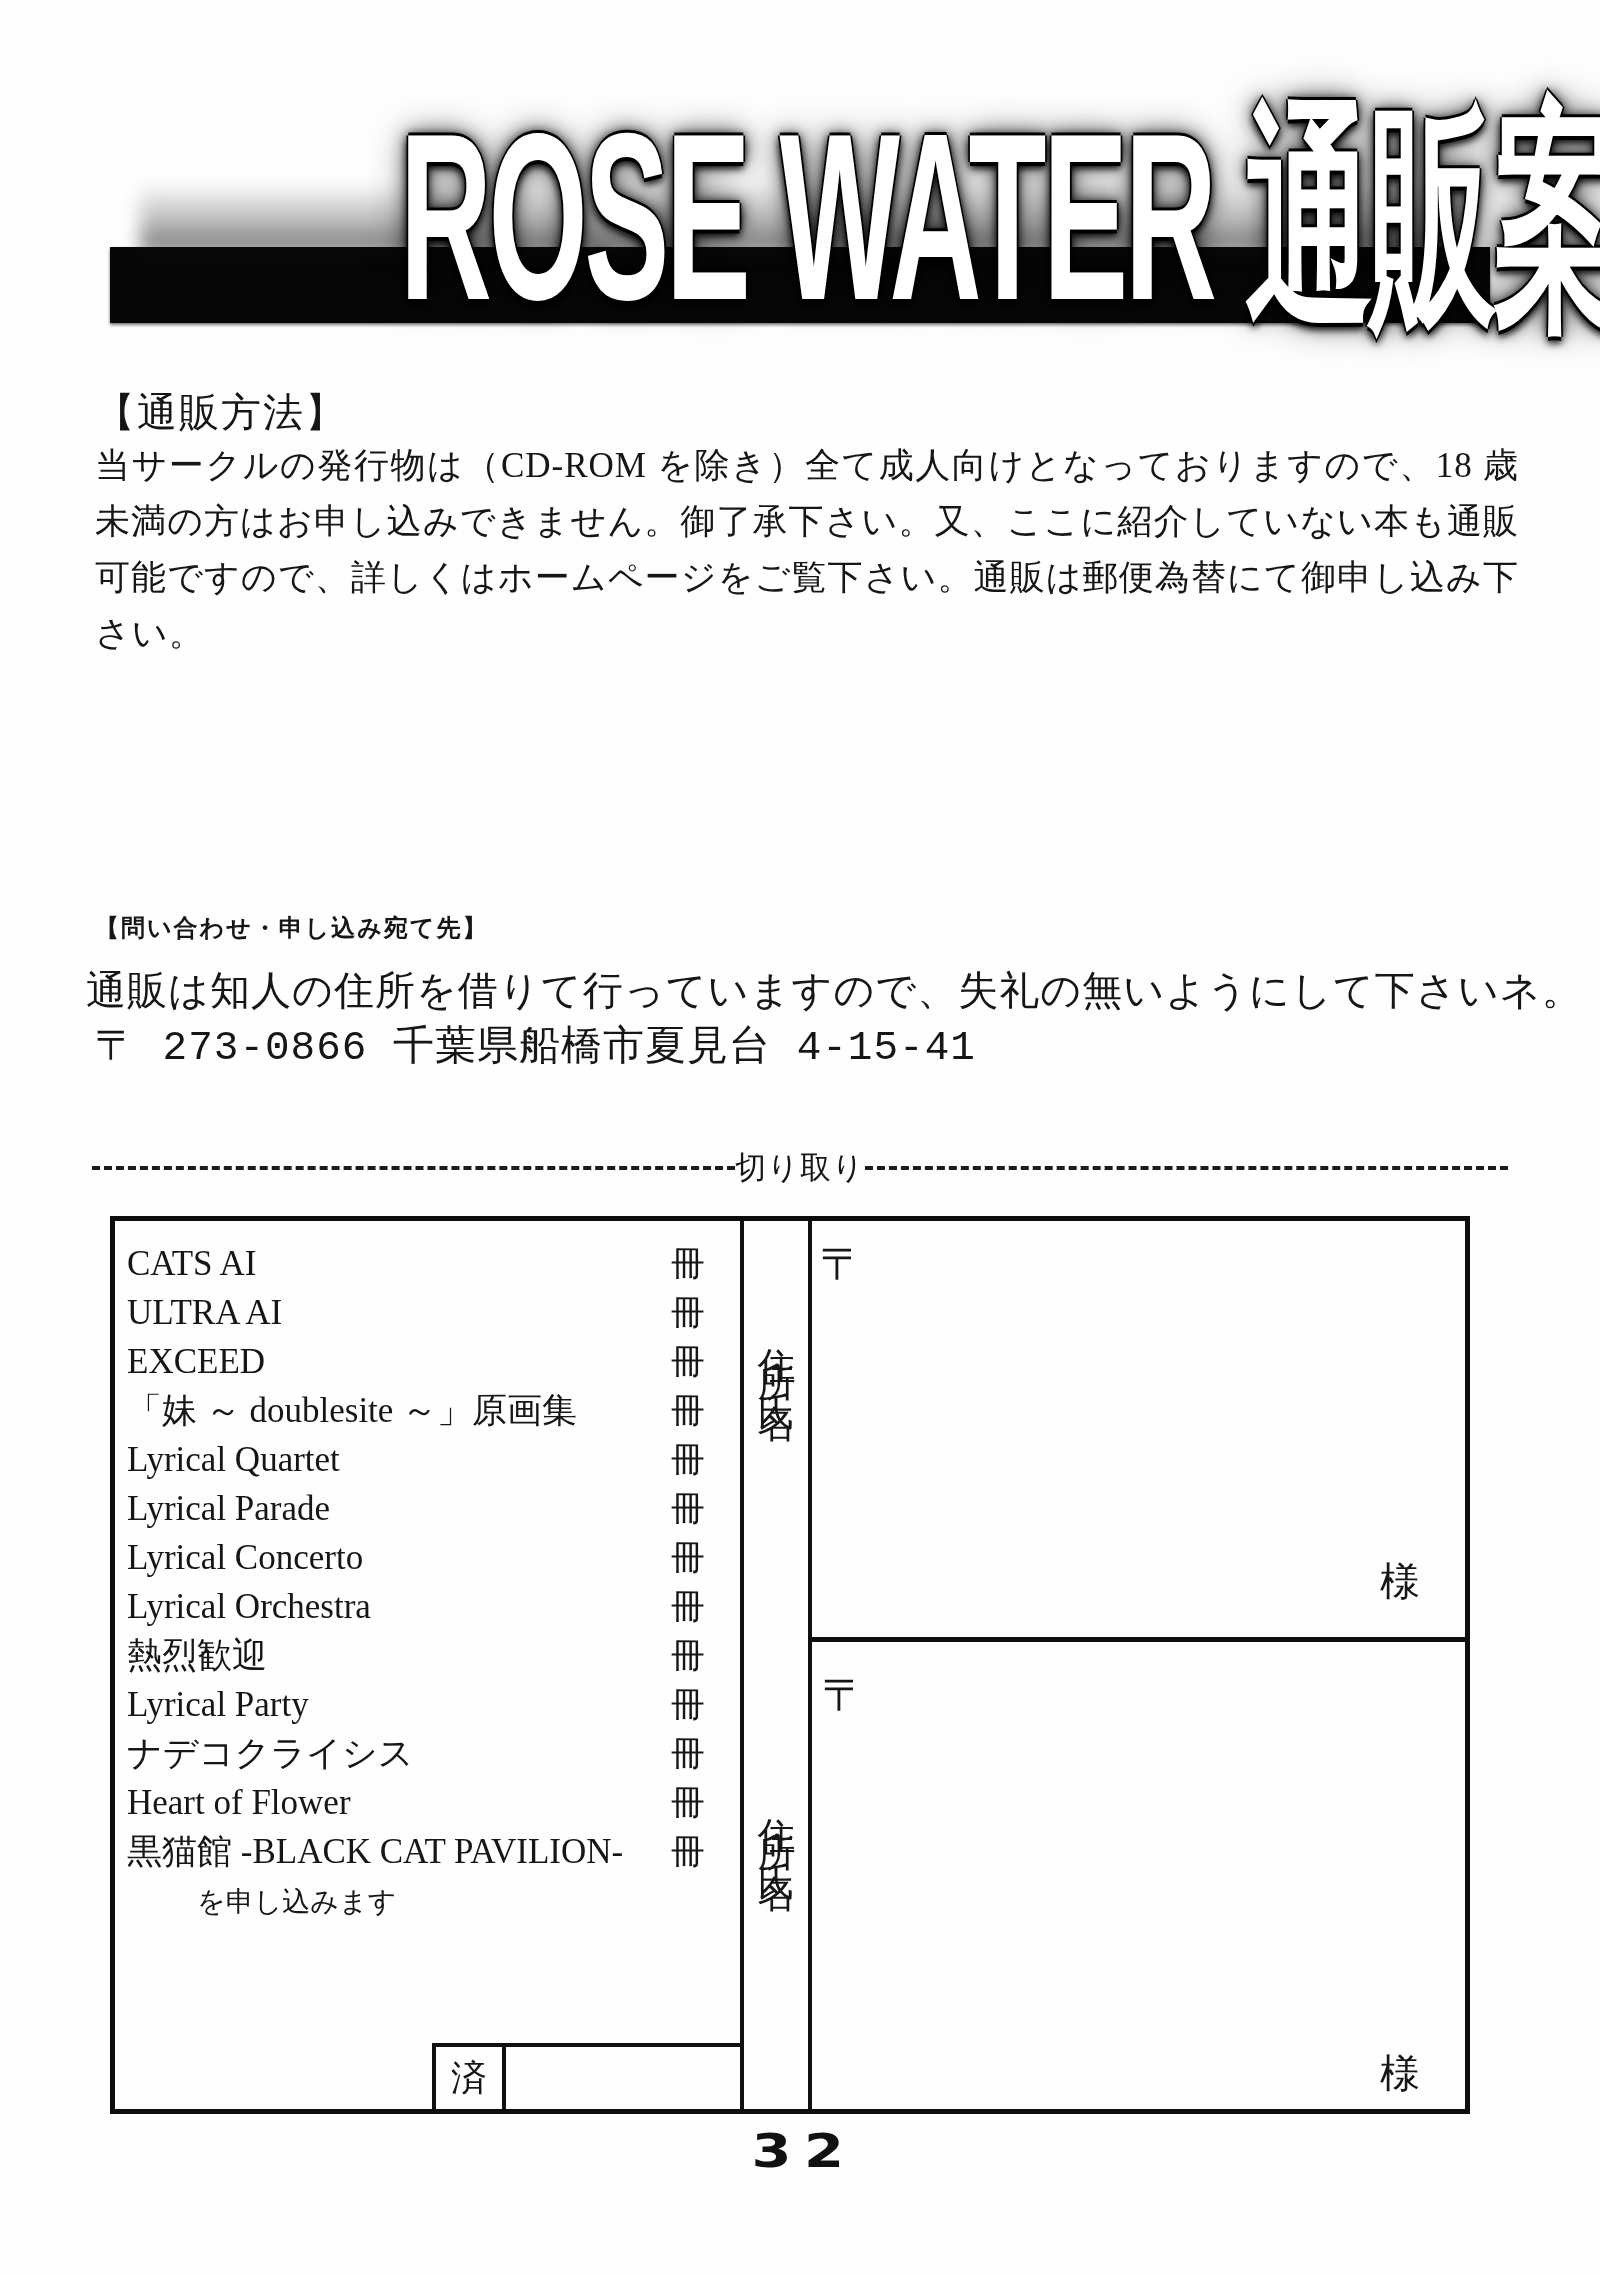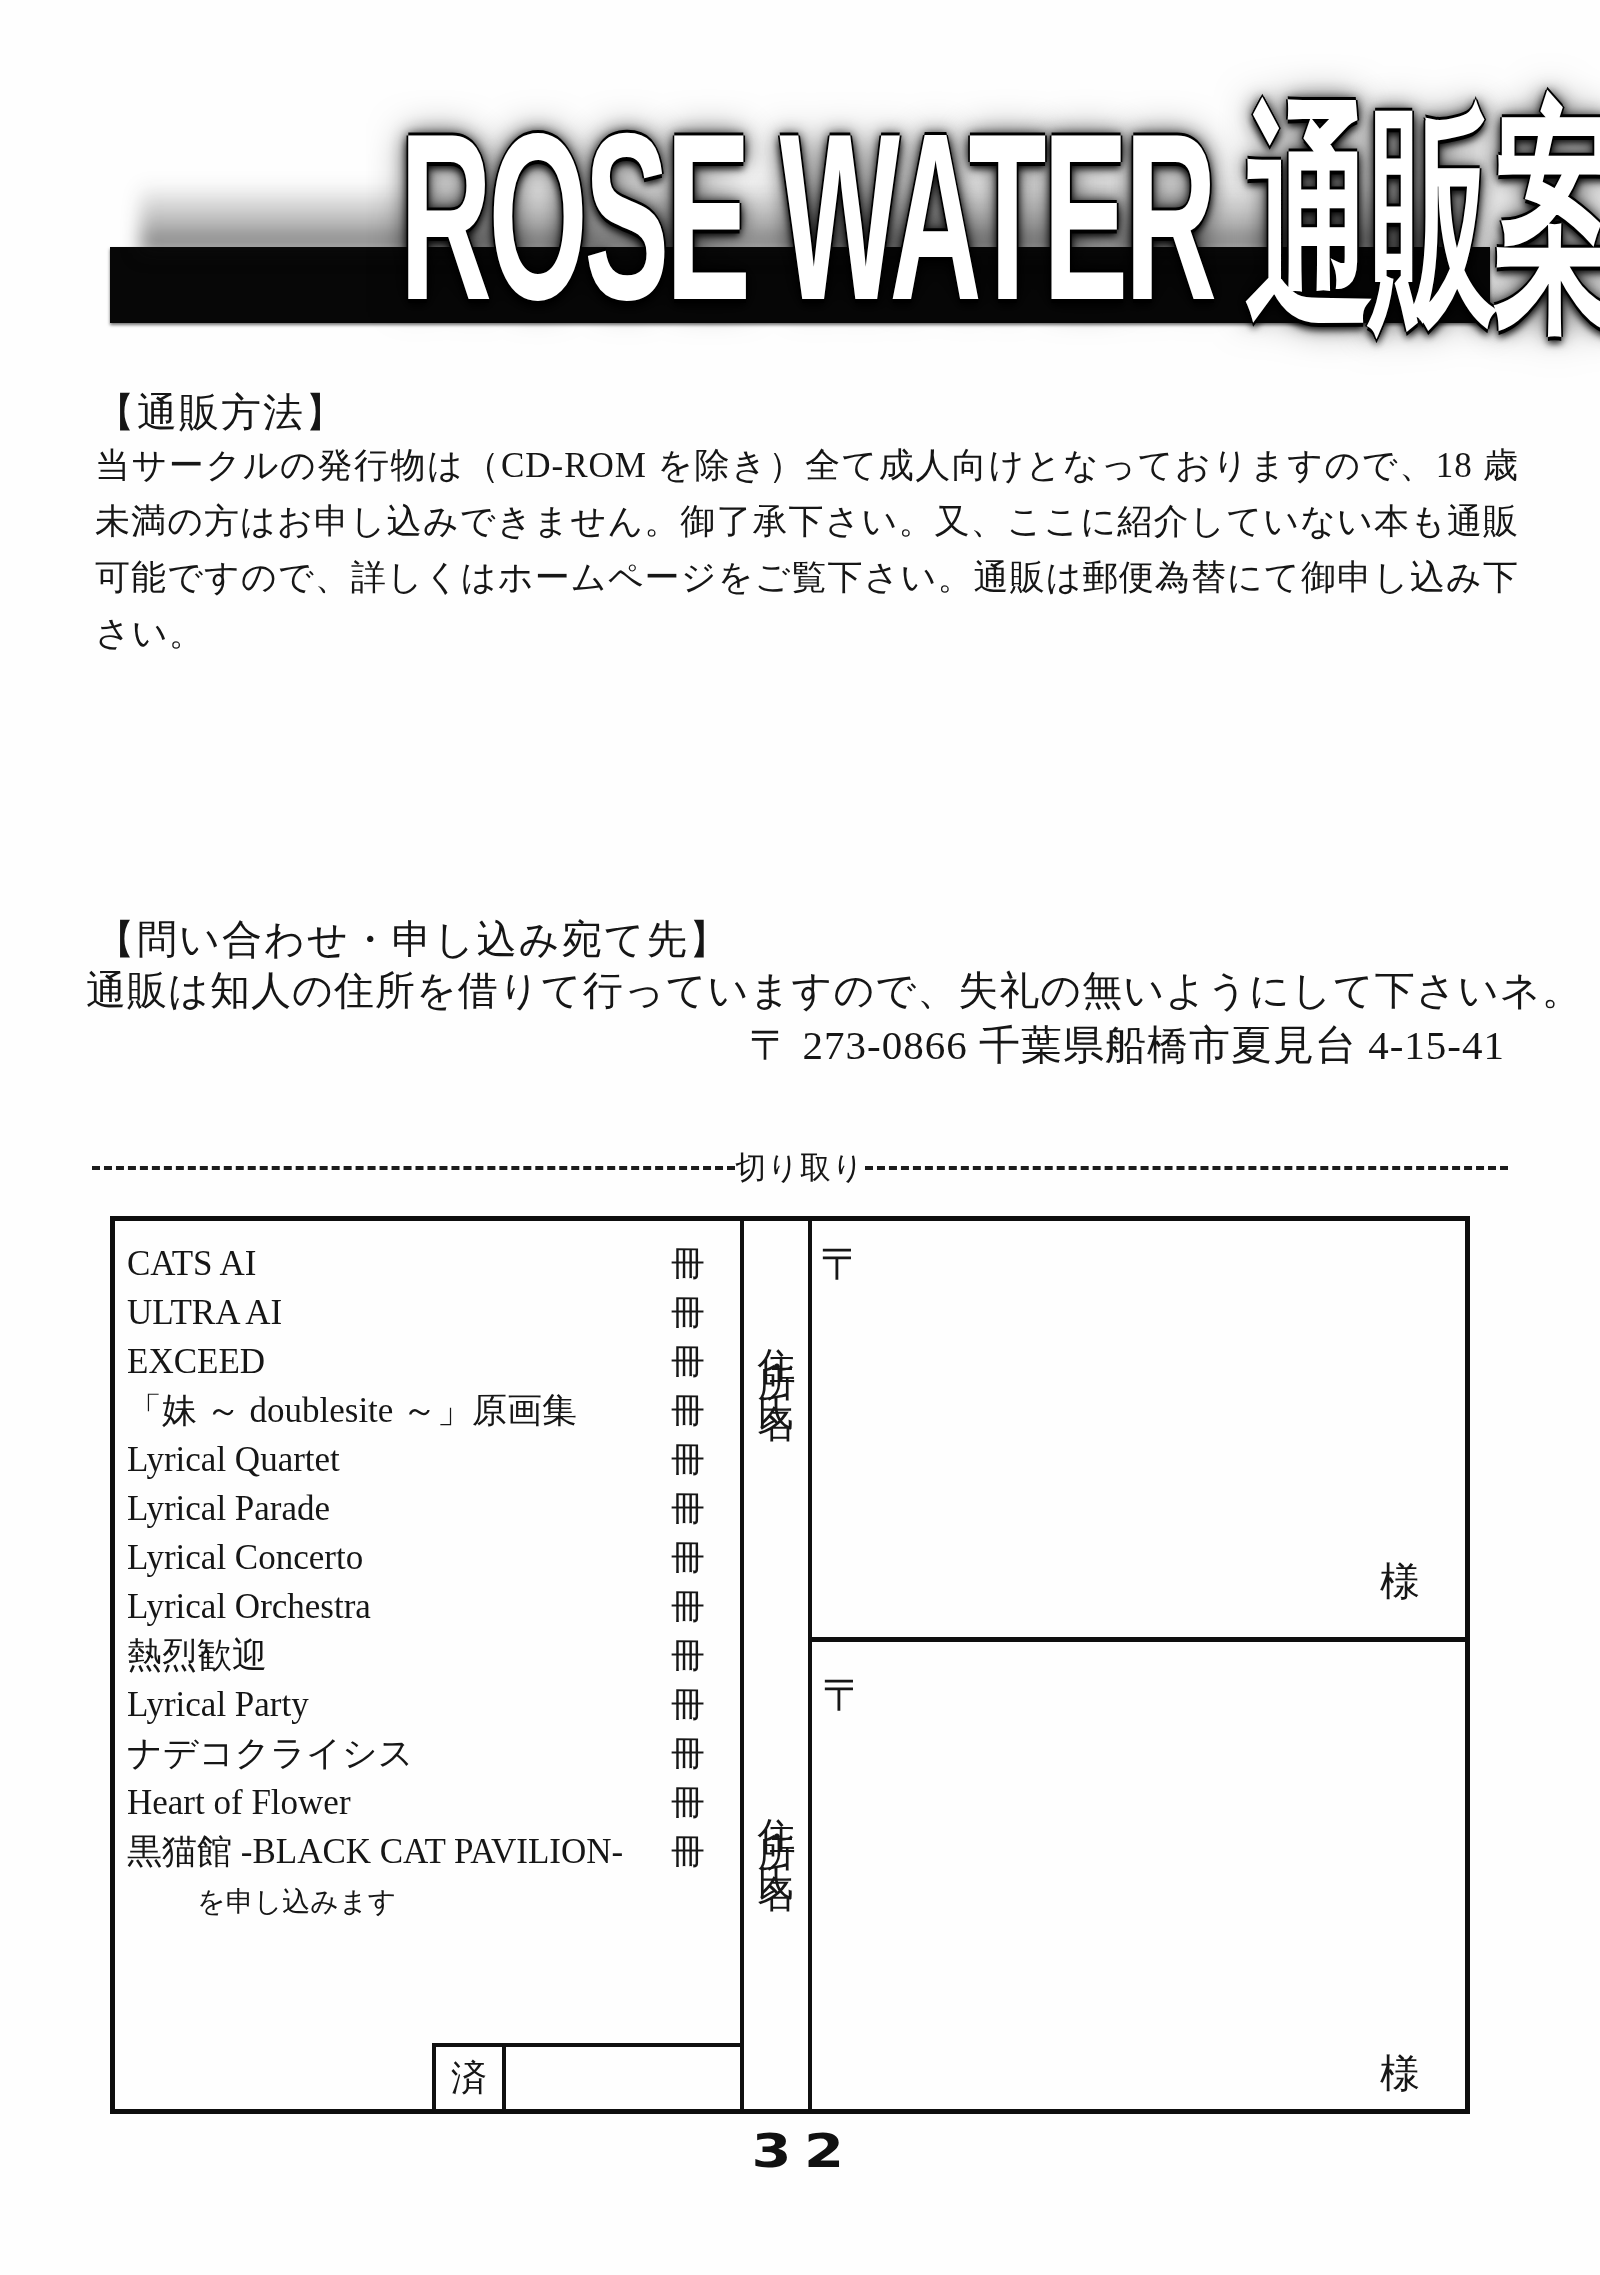--- a/index.html
+++ b/index.html
@@ -27,27 +27,27 @@
     font-weight:bold;letter-spacing:-6px;color:#ffffff;white-space:nowrap;
     transform:scale(0.58,1.08);transform-origin:50% 60%;
     text-shadow:
       3px 0 0 #000,-3px 0 0 #000,0 3px 0 #000,0 -3px 0 #000,
       0 0 12px rgba(0,0,0,.9),0 0 26px rgba(0,0,0,.7),
       0 0 48px rgba(0,0,0,.5),0 6px 10px rgba(0,0,0,.8);
   }
 
   
   .h-method{position:absolute;left:95px;top:385px;font-size:40px;letter-spacing:2px;}
-  .h-contact{position:absolute;left:95px;top:912px;font-size:40px;letter-spacing:2px;}
+  .h-contact{position:absolute;left:95px;top:912px;font-size:24px;letter-spacing:2px;font-weight:bold;}
   .para{position:absolute;left:95px;width:1424px;font-size:35px;line-height:56px;
     text-align:justify;text-justify:inter-ideograph;letter-spacing:1px;}
   .para1{top:438px;}
   .para2{top:598px;line-height:55px;}
   .contact-note{position:absolute;left:86px;top:963px;font-size:40px;letter-spacing:1px;}
-  .addr-line{position:absolute;left:95px;width:1410px;text-align:right;}
+  .addr-line{position:absolute;left:95px;width:1410px;text-align:left;font-family:Liberation Mono, monospace;}
   .addr-postal{top:1018px;font-size:41px;letter-spacing:1px;}
   .addr-name{top:1088px;font-size:41px;letter-spacing:2px;}
 
   
   .cutline{position:absolute;left:92px;top:1148px;width:1416px;height:40px;
     display:flex;align-items:center;gap:0;}
   .cutline .dash{flex:1;border-top:4px dashed #1c1c1c;height:0;}
   .cutline .cut-label{font-size:31px;white-space:nowrap;letter-spacing:1px;}
 
   

